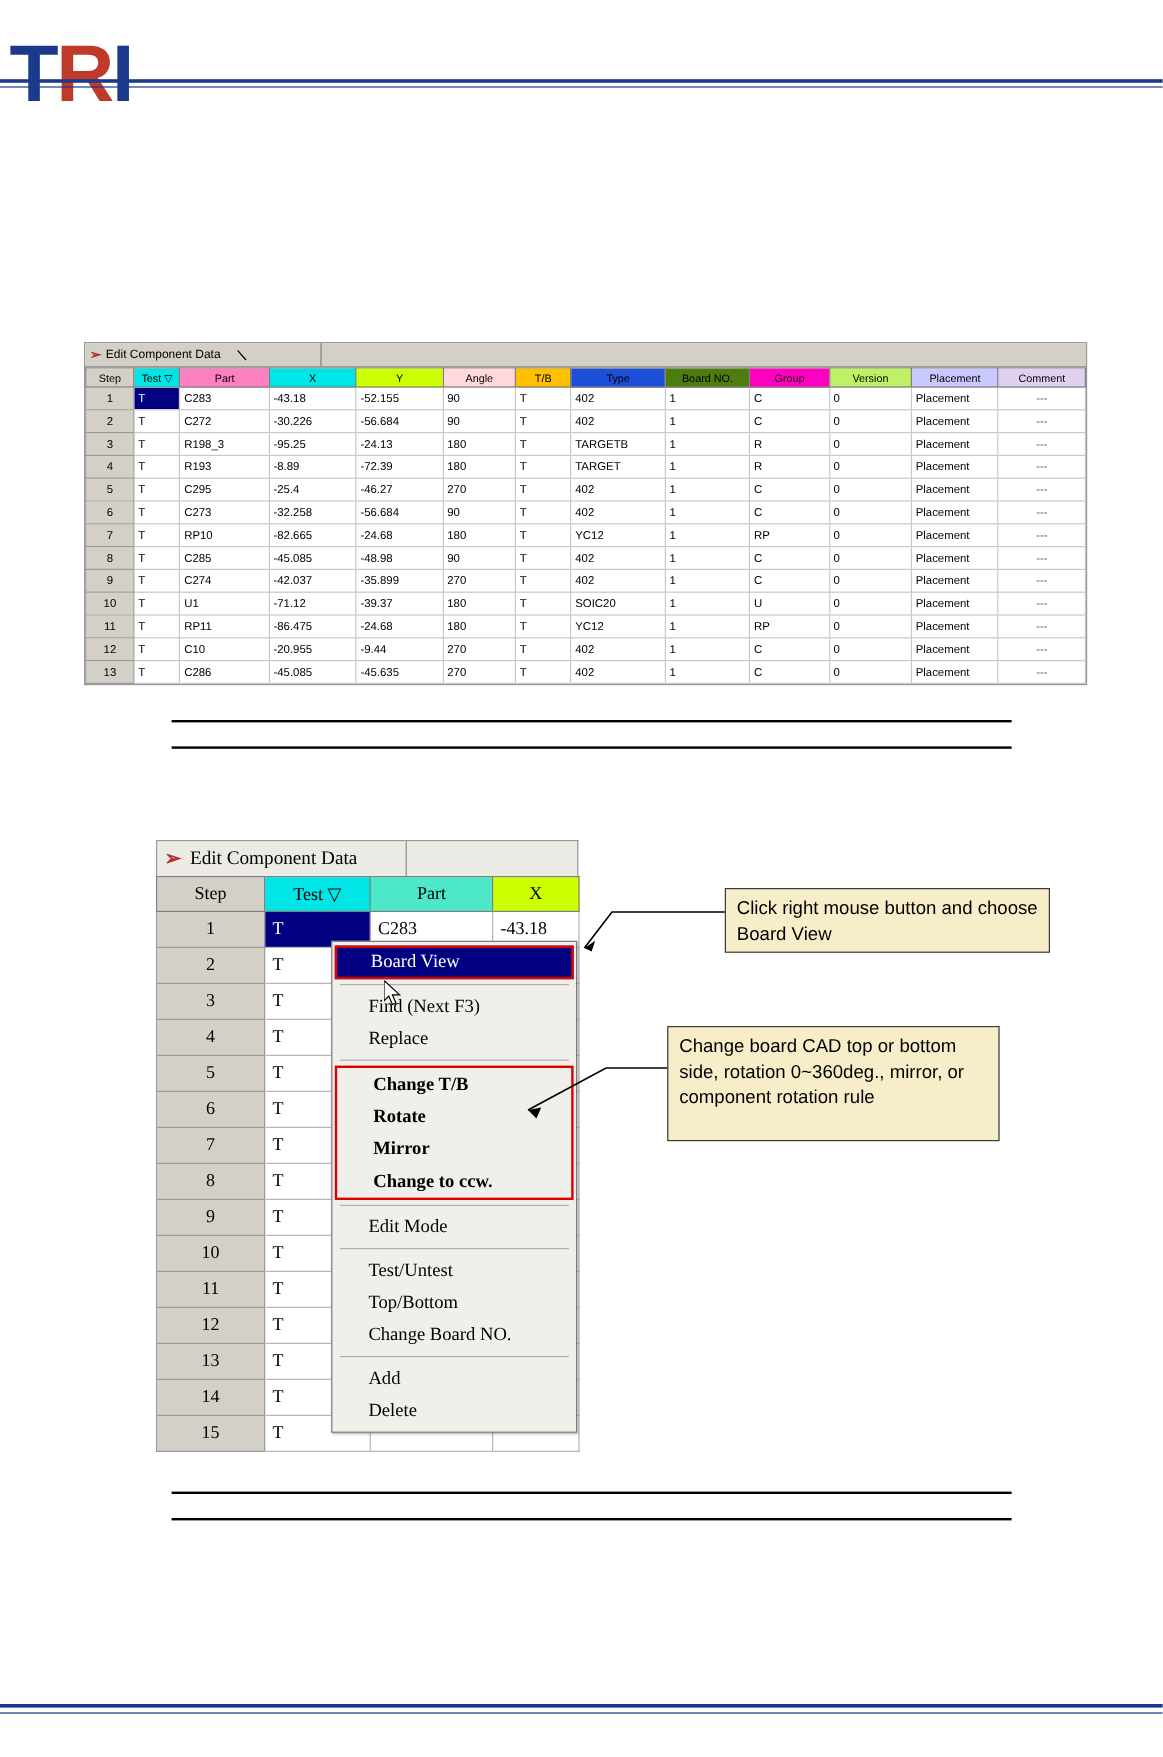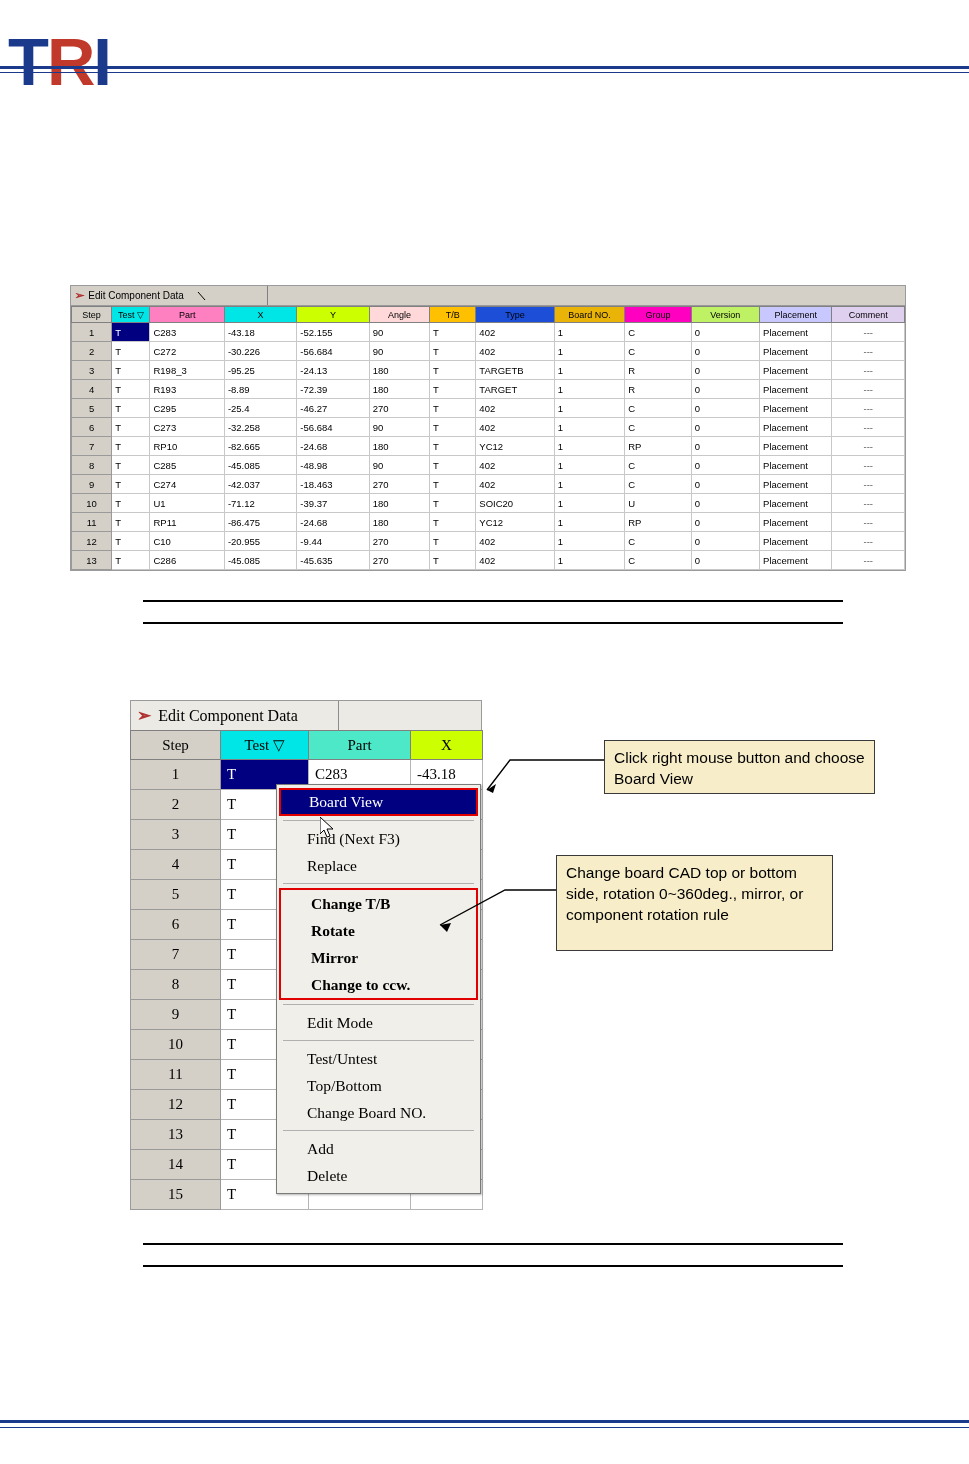--- a/index.html
+++ b/index.html
@@ -315,21 +315,21 @@
     <thead>
       <tr>
         <th style="background:#d4d0c8">Step</th>
         <th style="background:#00e5e5">Test  ▽</th>
         <th style="background:#ff80c0">Part</th>
         <th style="background:#00e5e5">X</th>
         <th style="background:#ccff00">Y</th>
         <th style="background:#ffd9d9">Angle</th>
         <th style="background:#ffc000">T/B</th>
         <th style="background:#1d4ed8">Type</th>
-        <th style="background:#eab308">Board NO.</th>
+        <th style="background:#4d7c0f">Board NO.</th>
         <th style="background:#ff00c0">Group</th>
         <th style="background:#bef264">Version</th>
         <th style="background:#c8c8ff">Placement</th>
         <th style="background:#e0d0f0">Comment</th>
       </tr>
     </thead>
     <tbody>
       <tr>
         <td class="step-col">1</td>
         <td class="sel-cell">T</td>
@@ -448,21 +448,21 @@
         <td>C</td>
         <td>0</td>
         <td>Placement</td>
         <td class="cmt">---</td>
       </tr>
       <tr>
         <td class="step-col">9</td>
         <td>T</td>
         <td>C274</td>
         <td>-42.037</td>
-        <td>-18.463</td>
+        <td>-35.899</td>
         <td>270</td>
         <td>T</td>
         <td>402</td>
         <td>1</td>
         <td>C</td>
         <td>0</td>
         <td>Placement</td>
         <td class="cmt">---</td>
       </tr>
       <tr>

